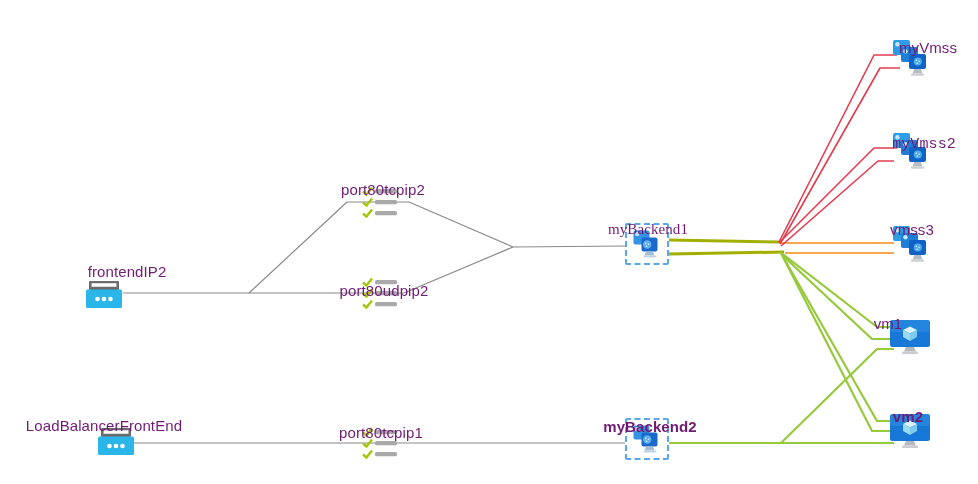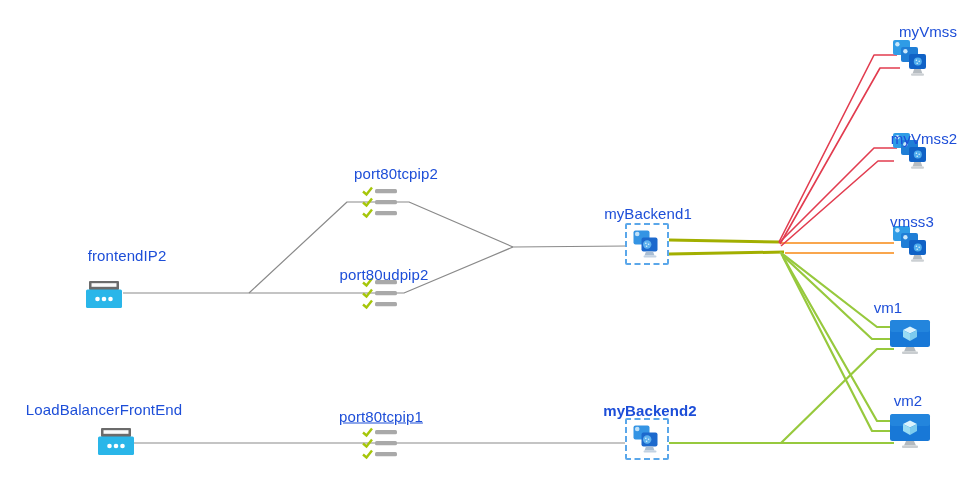--- a/index.html
+++ b/index.html
@@ -4,21 +4,21 @@
 <style>
   html,body{margin:0;padding:0;background:#fff;}
   .canvas{
     position:relative;width:978px;height:484px;background:#fff;overflow:hidden;
     font-family:"Liberation Sans", sans-serif;
   }
   #edges{position:absolute;left:0;top:0;pointer-events:none;}
   .node{position:absolute;transform:translate(-50%,-50%);cursor:pointer;}
   .node-label{
     position:absolute;transform:translate(-50%,-50%);
-    font-size:15px;color:#1d4ed8;white-space:nowrap;letter-spacing:.1px;
+    font-size:15px;color:#701a75;white-space:nowrap;letter-spacing:.1px;margin-top:16px;
   }
   .backend-box{
     width:44px;height:42px;border:2px dashed #5aa7ea;border-radius:2px;
     background:#fff;display:flex;align-items:center;justify-content:center;
     box-sizing:border-box;
   }
   .icon-wrap{display:block;line-height:0;}
 </style>
 </head>
 <body>
@@ -76,21 +76,21 @@
         <polyline points="1,16.5 4.5,19.5 10,12.5"></polyline>
         <polyline points="1,27.5 4.5,30.5 10,23.5"></polyline>
       </g>
       <g fill="#a9a9a9">
         <rect x="13" y="3" width="22" height="4.2" rx="1.5"></rect>
         <rect x="13" y="14" width="22" height="4.2" rx="1.5"></rect>
         <rect x="13" y="25" width="22" height="4.2" rx="1.5"></rect>
       </g>
     </svg></span>
       </div>
-      <div class="node-label" style="left: 396px; top: 173px; text-align: right;">port80tcpip2</div>
+      <div class="node-label" style="left: 383px; top: 173px; text-align: right;">port80tcpip2</div>
       <div class="node" style="left: 381px; top: 294px;">
         <span class="icon-wrap">
     <svg width="38" height="34" viewBox="0 0 38 34">
       <g fill="none" stroke="#a6c60a" stroke-width="2.4">
         <polyline points="1,5.5 4.5,8.5 10,1.5"></polyline>
         <polyline points="1,16.5 4.5,19.5 10,12.5"></polyline>
         <polyline points="1,27.5 4.5,30.5 10,23.5"></polyline>
       </g>
       <g fill="#a9a9a9">
         <rect x="13" y="3" width="22" height="4.2" rx="1.5"></rect>
@@ -108,38 +108,38 @@
         <polyline points="1,16.5 4.5,19.5 10,12.5"></polyline>
         <polyline points="1,27.5 4.5,30.5 10,23.5"></polyline>
       </g>
       <g fill="#a9a9a9">
         <rect x="13" y="3" width="22" height="4.2" rx="1.5"></rect>
         <rect x="13" y="14" width="22" height="4.2" rx="1.5"></rect>
         <rect x="13" y="25" width="22" height="4.2" rx="1.5"></rect>
       </g>
     </svg></span>
       </div>
-      <div class="node-label" style="left: 381px; top: 416px; text-decoration: underline;">port80tcpip1</div>
+      <div class="node-label" style="left: 381px; top: 416px;">port80tcpip1</div>
       <div class="node" style="left: 647px; top: 244px;">
         <div class="backend-box">
     <span class="icon-wrap">
     <svg width="30" height="30" viewBox="0 0 30 30">
       <rect x="1.5" y="1.5" width="16" height="14" rx="2" fill="#3494e4"></rect>
       <circle cx="5.2" cy="5" r="2.3" fill="#bfe0f8"></circle>
       <rect x="9.5" y="8.5" width="16" height="14" rx="2" fill="#1c69cd"></rect>
       <circle cx="15.2" cy="15.5" r="4.2" fill="#5fb2ef"></circle>
       <circle cx="13.8" cy="14.2" r="0.8" fill="#d9f0fc"></circle>
       <circle cx="16.6" cy="15.2" r="0.8" fill="#d9f0fc"></circle>
       <circle cx="14.6" cy="17.2" r="0.8" fill="#d9f0fc"></circle>
       <path d="M14,22.5 h7 l1.5,4 h-10 z" fill="#a8bdd4"></path>
       <rect x="11.5" y="26.5" width="13" height="2" rx="1" fill="#c3d2e2"></rect>
     </svg></span>
         </div>
       </div>
-      <div class="node-label" style="left: 648px; top: 213px;">myBackend1</div>
+      <div class="node-label" style="left: 648px; top: 213px; font-family: Liberation Serif, serif;">myBackend1</div>
       <div class="node" style="left: 647px; top: 439px;">
         <div class="backend-box">
     <span class="icon-wrap">
     <svg width="30" height="30" viewBox="0 0 30 30">
       <rect x="1.5" y="1.5" width="16" height="14" rx="2" fill="#3494e4"></rect>
       <circle cx="5.2" cy="5" r="2.3" fill="#bfe0f8"></circle>
       <rect x="9.5" y="8.5" width="16" height="14" rx="2" fill="#1c69cd"></rect>
       <circle cx="15.2" cy="15.5" r="4.2" fill="#5fb2ef"></circle>
       <circle cx="13.8" cy="14.2" r="0.8" fill="#d9f0fc"></circle>
       <circle cx="16.6" cy="15.2" r="0.8" fill="#d9f0fc"></circle>
@@ -176,38 +176,38 @@
       <circle cx="13.4" cy="11.2" r="2.2" fill="#c9e8fb"></circle>
       <rect x="17" y="14" width="17" height="15" rx="2" fill="#1062c6"></rect>
       <circle cx="25.8" cy="21.5" r="4" fill="#4fadee"></circle>
       <circle cx="24.4" cy="20.3" r="0.8" fill="#d9f0fc"></circle>
       <circle cx="27.2" cy="21.3" r="0.8" fill="#d9f0fc"></circle>
       <circle cx="25.2" cy="23.2" r="0.8" fill="#d9f0fc"></circle>
       <path d="M22.2,29 h6.6 l1.6,4.5 h-9.8 z" fill="#b6bcc1"></path>
       <rect x="19" y="33.5" width="13" height="2.2" rx="1" fill="#ccd0d3"></rect>
     </svg></span>
       </div>
-      <div class="node-label" style="left: 924px; top: 138px;">myVmss2</div>
+      <div class="node-label" style="left: 924px; top: 128px; font-family: Liberation Mono, monospace;">myVmss2</div>
       <div class="node" style="left: 913px; top: 246px;">
         <span class="icon-wrap">
     <svg width="42" height="40" viewBox="0 0 42 40">
       <rect x="1" y="0" width="17" height="15" rx="2" fill="#2f9ce6"></rect>
       <circle cx="5.4" cy="4.2" r="2.2" fill="#c9e8fb"></circle>
       <rect x="9" y="7" width="17" height="15" rx="2" fill="#1f7ed6"></rect>
       <circle cx="13.4" cy="11.2" r="2.2" fill="#c9e8fb"></circle>
       <rect x="17" y="14" width="17" height="15" rx="2" fill="#1062c6"></rect>
       <circle cx="25.8" cy="21.5" r="4" fill="#4fadee"></circle>
       <circle cx="24.4" cy="20.3" r="0.8" fill="#d9f0fc"></circle>
       <circle cx="27.2" cy="21.3" r="0.8" fill="#d9f0fc"></circle>
       <circle cx="25.2" cy="23.2" r="0.8" fill="#d9f0fc"></circle>
       <path d="M22.2,29 h6.6 l1.6,4.5 h-9.8 z" fill="#b6bcc1"></path>
       <rect x="19" y="33.5" width="13" height="2.2" rx="1" fill="#ccd0d3"></rect>
     </svg></span>
       </div>
-      <div class="node-label" style="left: 912px; top: 221px;">vmss3</div>
+      <div class="node-label" style="left: 912px; top: 213px;">vmss3</div>
       <div class="node" style="left: 911px; top: 338px;">
         <span class="icon-wrap">
     <svg width="42" height="36" viewBox="0 0 42 36">
       <rect x="0" y="0" width="40" height="27" rx="2.5" fill="#1878d7"></rect>
       <rect x="0" y="0" width="40" height="12" rx="2.5" fill="#2e90e2" opacity="0.55"></rect>
       <polygon points="20,6.5 27,10 20,13.5 13,10" fill="#dbf3fd"></polygon>
       <polygon points="13,10 20,13.5 20,21 13,17" fill="#9adcf4"></polygon>
       <polygon points="27,10 20,13.5 20,21 27,17" fill="#7ccaee"></polygon>
       <path d="M16,27 h8 l2,4.5 h-12 z" fill="#b3b9be"></path>
       <rect x="12" y="31.5" width="16" height="2.4" rx="1" fill="#c9cdd0"></rect>
@@ -219,15 +219,15 @@
     <svg width="42" height="36" viewBox="0 0 42 36">
       <rect x="0" y="0" width="40" height="27" rx="2.5" fill="#1878d7"></rect>
       <rect x="0" y="0" width="40" height="12" rx="2.5" fill="#2e90e2" opacity="0.55"></rect>
       <polygon points="20,6.5 27,10 20,13.5 13,10" fill="#dbf3fd"></polygon>
       <polygon points="13,10 20,13.5 20,21 13,17" fill="#9adcf4"></polygon>
       <polygon points="27,10 20,13.5 20,21 27,17" fill="#7ccaee"></polygon>
       <path d="M16,27 h8 l2,4.5 h-12 z" fill="#b3b9be"></path>
       <rect x="12" y="31.5" width="16" height="2.4" rx="1" fill="#c9cdd0"></rect>
     </svg></span>
       </div>
-      <div class="node-label" style="left: 908px; top: 400px;">vm2</div>
+      <div class="node-label" style="left: 908px; top: 400px; font-weight: bold;">vm2</div>
     </div>
 </div>
 
 </body></html>

